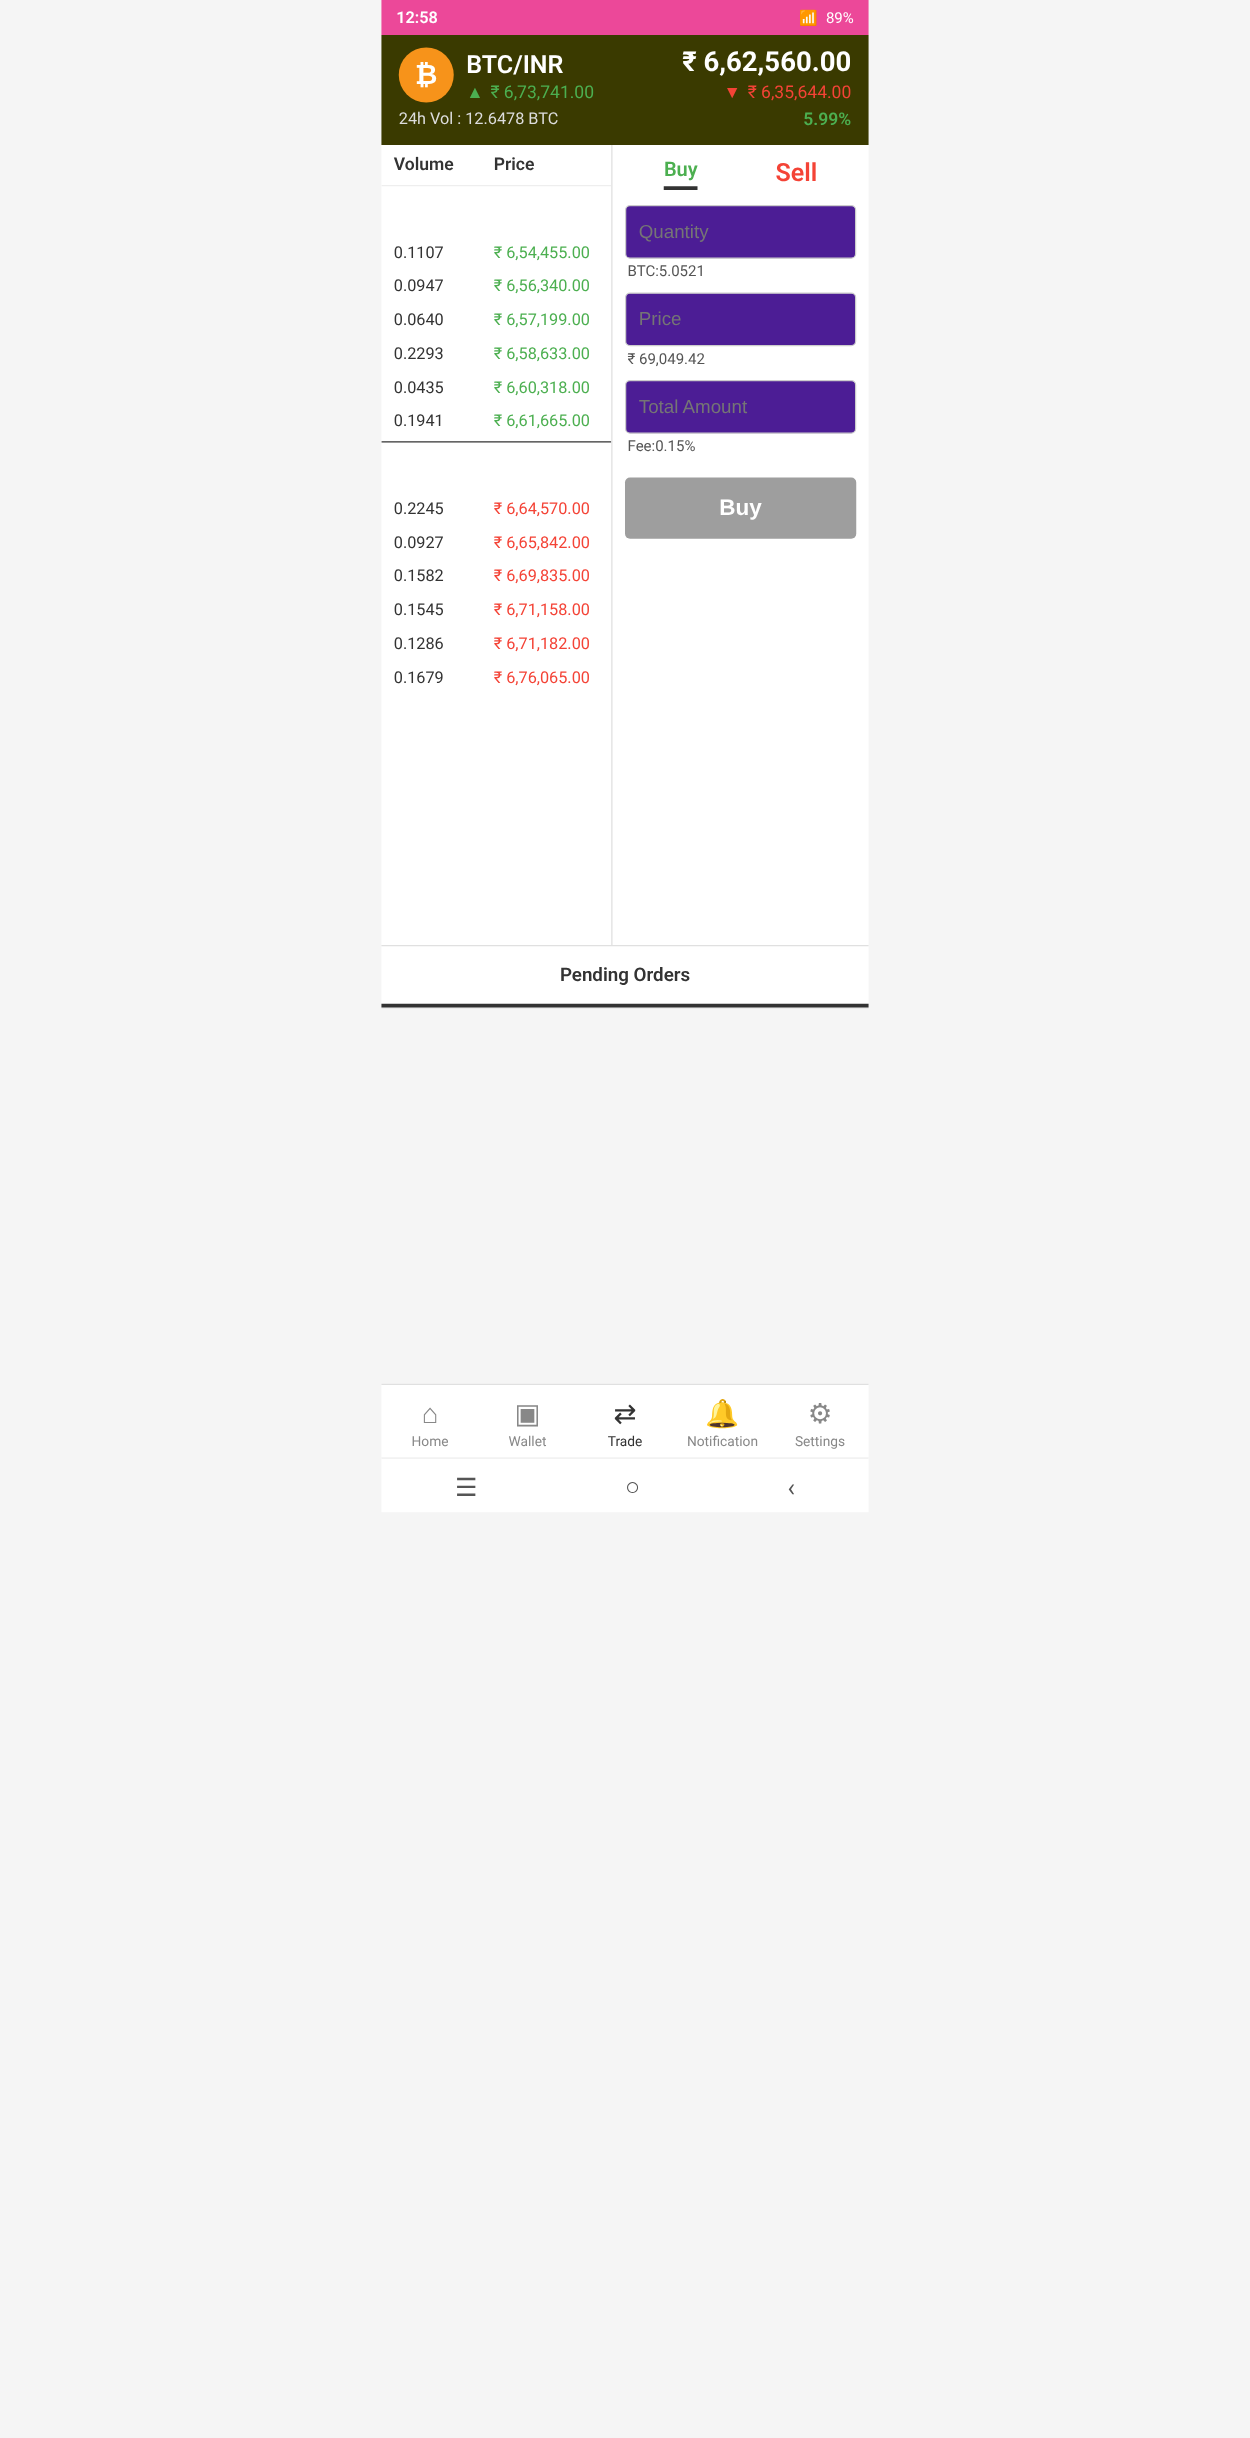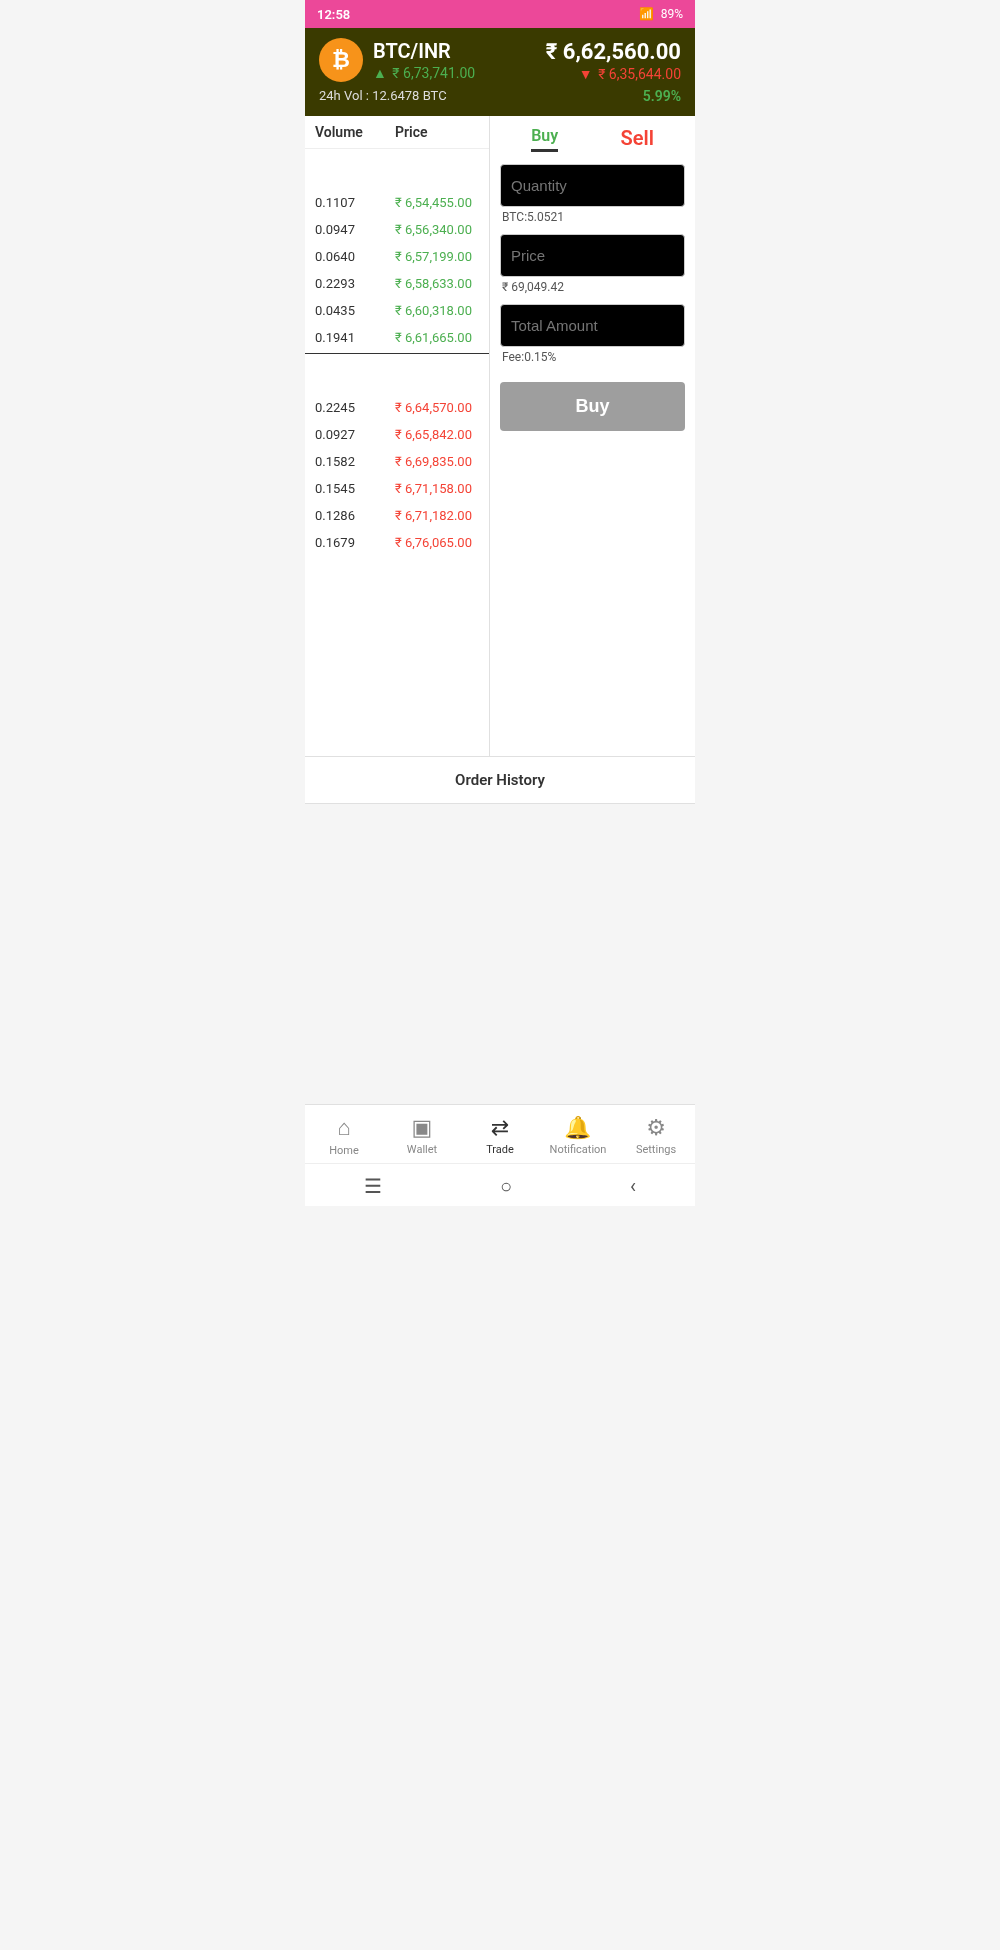--- a/index.html
+++ b/index.html
@@ -125,21 +125,21 @@
     }
     .trade-input-group { margin-bottom: 10px; }
     .trade-input {
       width: 100%;
       border: 1px solid #ccc;
       border-radius: 4px;
       padding: 12px 10px;
       font-size: 15px;
       color: #999;
       outline: none;
-      background: #000000;
+      background: #4c1d95;
     }
     .input-hint {
       font-size: 12px;
       color: #555;
       margin-top: 3px;
       padding-left: 2px;
     }
     .buy-button {
       width: 100%;
       background: #9e9e9e;
@@ -341,21 +341,21 @@
       <div class="input-hint">Fee:0.15%</div>
     </div>
 
     <button class="buy-button">Buy</button>
   </div>
 
 </div>
 
 <div class="orders-section">
   <div class="orders-tabs">
-    <div class="orders-tab">Order History</div>
+    <div class="orders-tab active">Pending Orders</div>
   </div>
 </div>
 
 <div class="empty-space"></div>
 
 <div class="bottom-nav">
   <div class="nav-item">
     <span class="nav-icon">⌂</span>
     <span>Home</span>
   </div>

